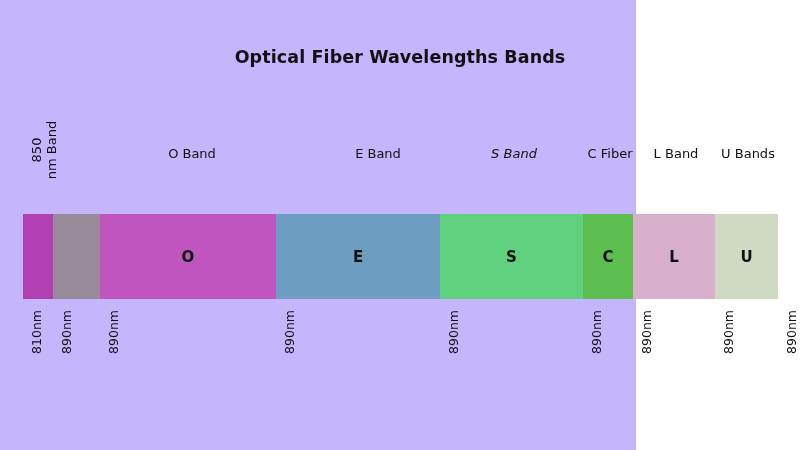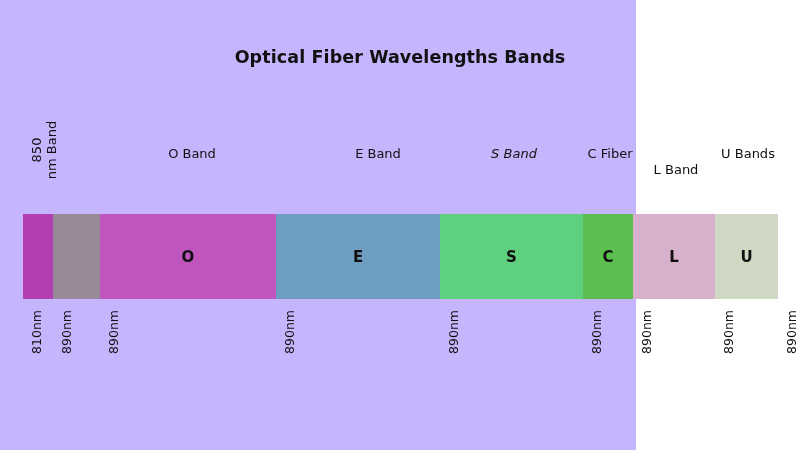--- a/index.html
+++ b/index.html
@@ -107,21 +107,21 @@
   </div>
 
   <div class="top-label" style="left:192px; top:146px;">O Band</div>
 
   <div class="top-label" style="left:342px; top:146px;margin-left:36px;">E Band</div>
 
   <div class="top-label" style="left:514px; top:146px;font-style:italic;">S Band</div>
 
   <div class="top-label" style="left:610px; top:146px;">C Fiber</div>
 
-  <div class="top-label" style="left:676px; top:162px;">L Band</div>
+  <div class="top-label" style="left:676px; top:146px;">L Band</div>
 
   <div class="top-label" style="left:748px; top:146px;">U Bands</div>
 
   <div id="band-bar">
 
     <div class="band-segment" style="left:0px; width:30px; background:#B23FB2;"></div>
 
     <div class="band-segment" style="left:30px; width:47px; background:#998A99;"></div>
 
     <div class="band-segment" style="left:77px; width:176px; background:#C055C0;">

